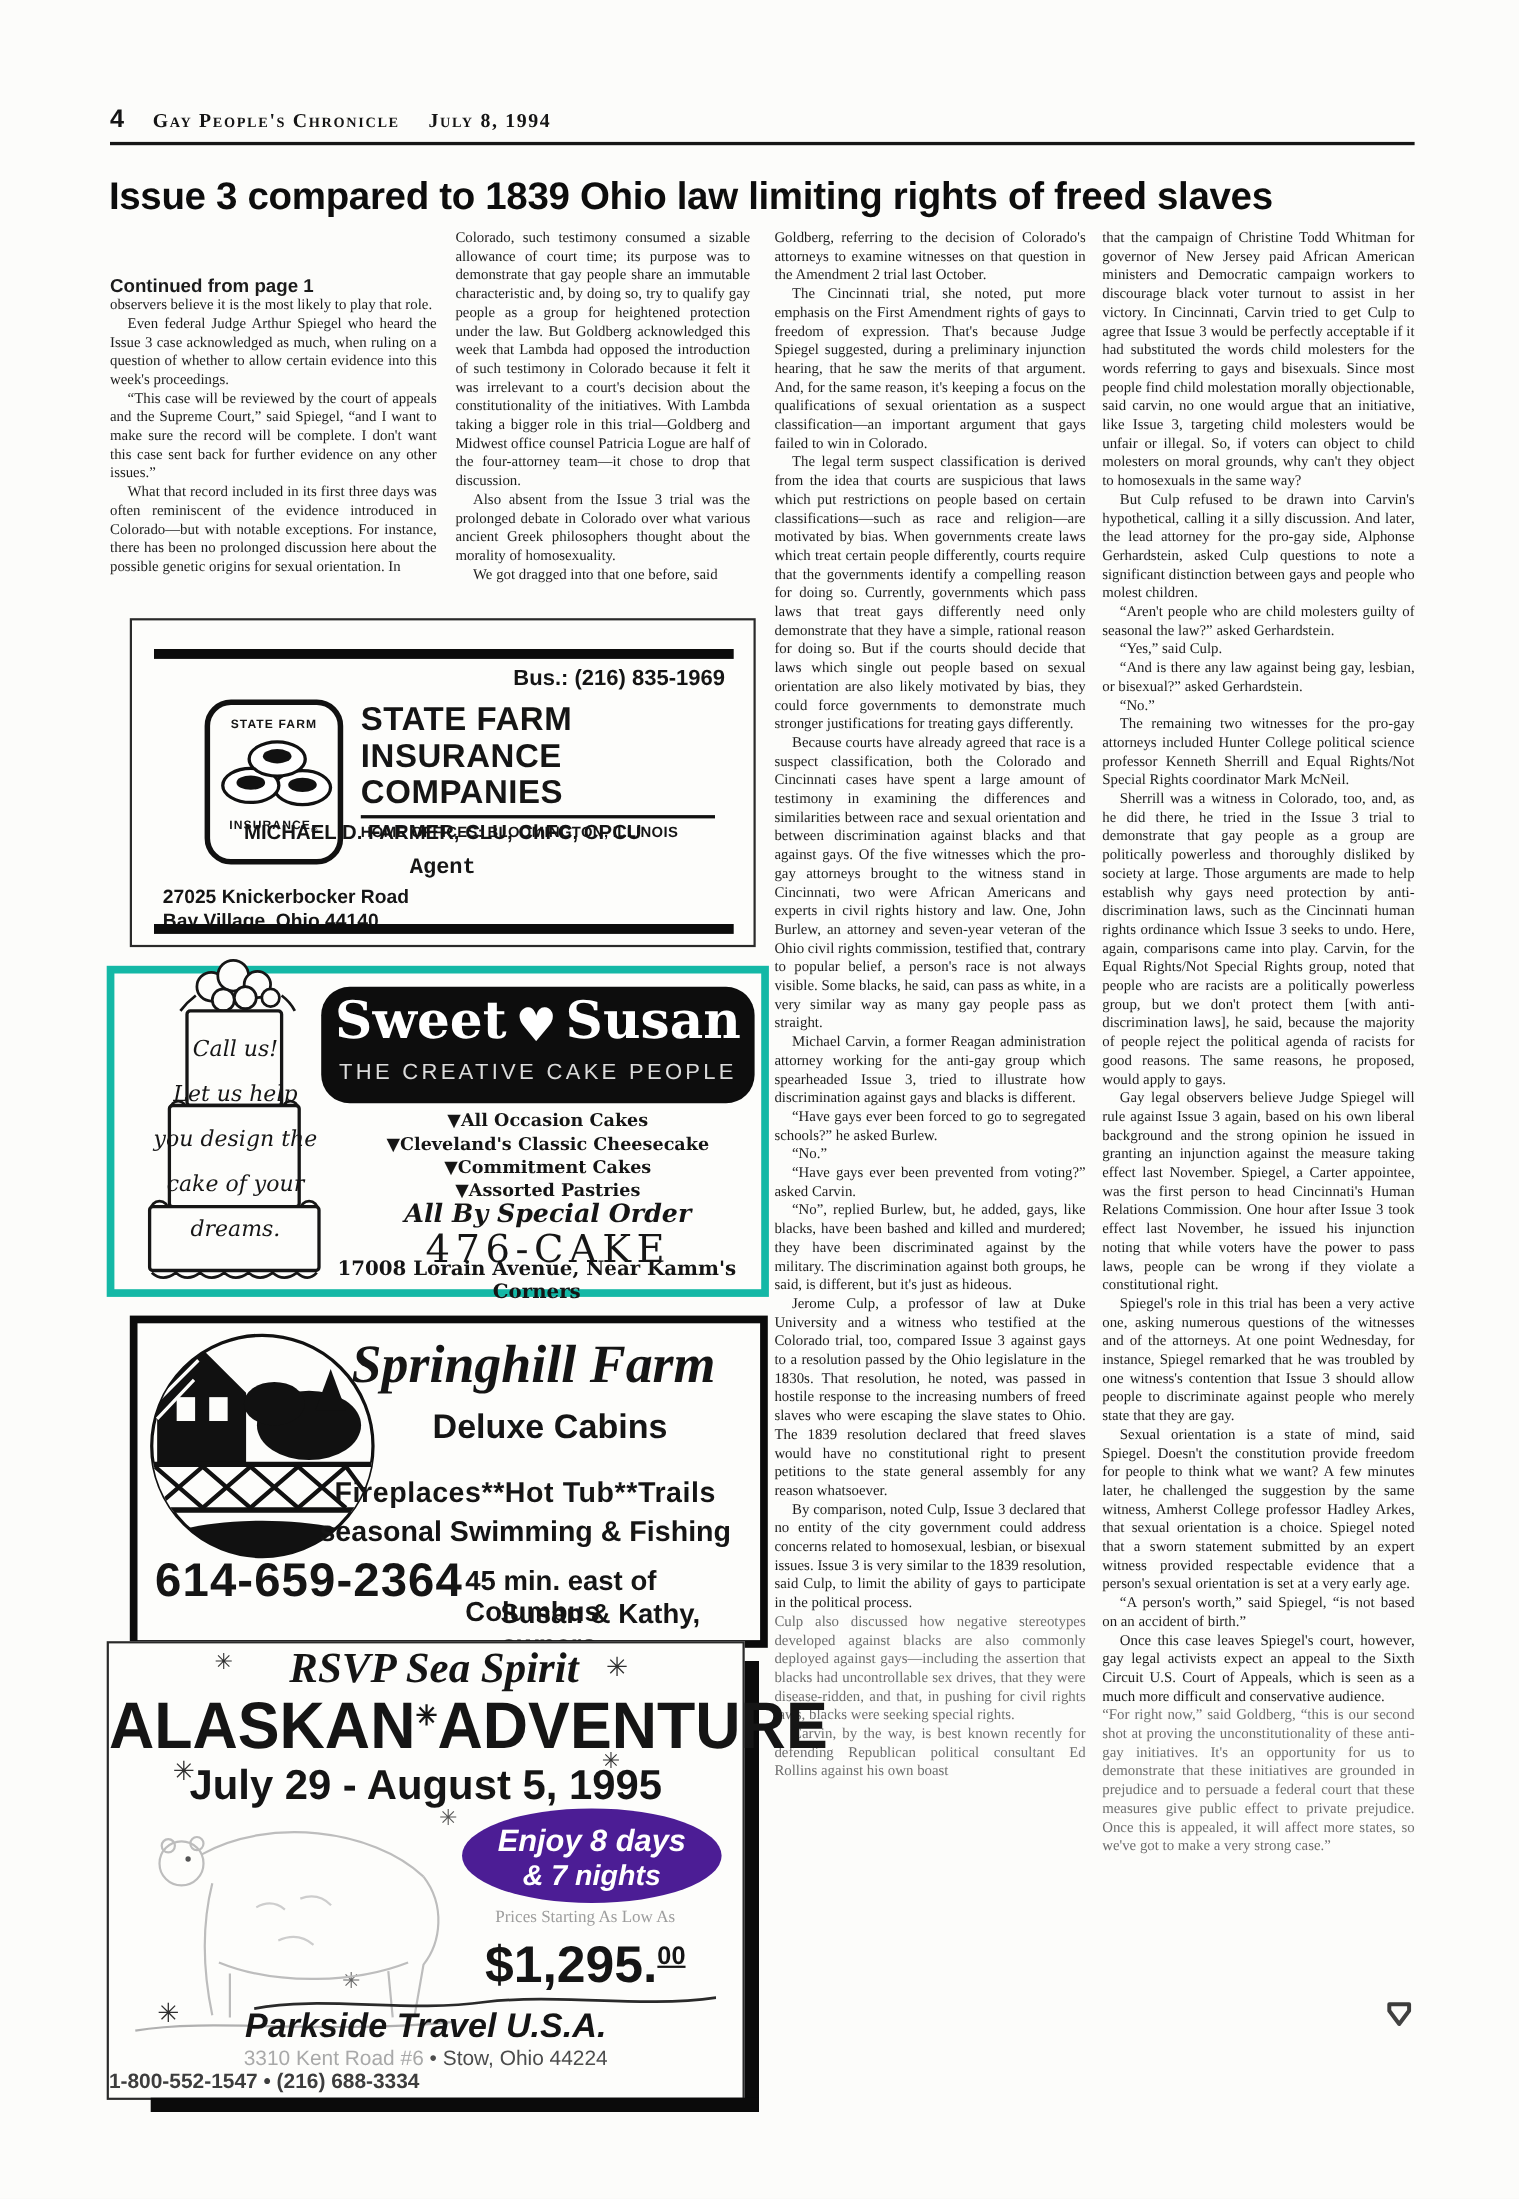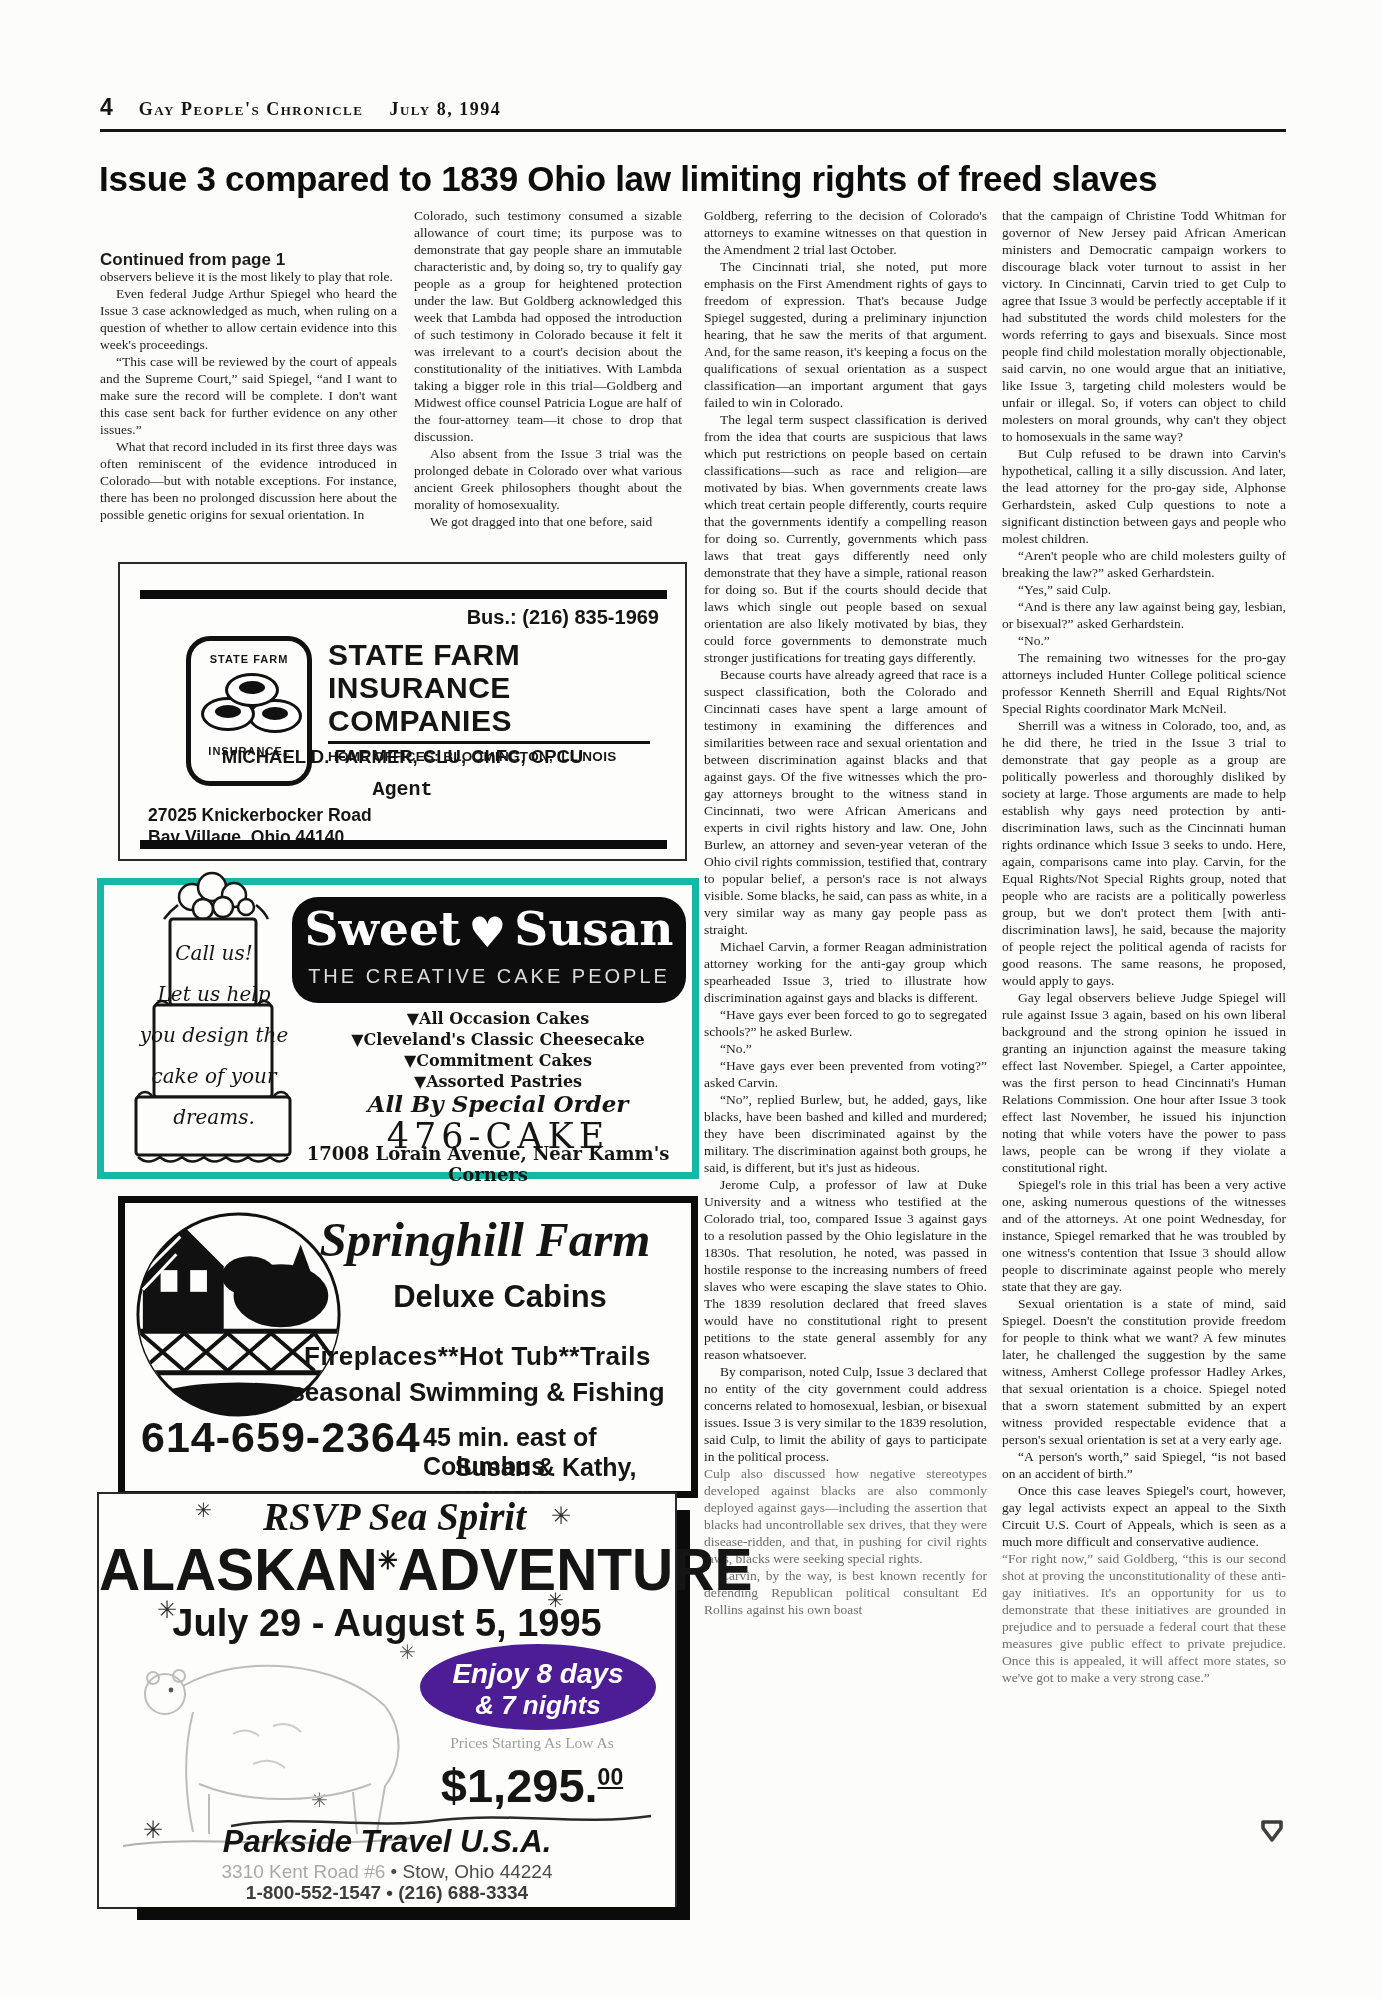--- a/index.html
+++ b/index.html
@@ -93,21 +93,21 @@
   .rv-pricezone{position:absolute;left:308px;top:240px;width:250px;text-align:center;}
   .rv-pnote{font-size:15.5px;color:#9d9d9d;font-family:"Liberation Serif",serif;}
   .rv-price{font-family:"Liberation Sans",sans-serif;font-weight:bold;font-size:47px;line-height:50px;}
   .rv-price .cents{font-size:23px;vertical-align:super;text-decoration:underline;}
   .rv-bear{position:absolute;left:14px;top:140px;}
   .rv-wave{position:absolute;left:132px;top:316px;}
   .rv-agency{position:absolute;left:0;right:0;top:330px;text-align:center;font-family:"Liberation Sans",sans-serif;
              font-weight:bold;font-style:italic;font-size:31px;}
   .rv-addr{position:absolute;left:0;right:0;top:367px;text-align:center;font-size:19px;font-family:"Liberation Sans",sans-serif;}
   .rv-addr .faint{color:#a9a9a9;} .rv-addr .dark{color:#4c4c4c;}
-  .rv-phones{position:absolute;left:0;right:0;top:388px;text-align:center;font-size:19px;color:#3d3d3d;
+  .rv-phones{position:absolute;left:0;right:0;top:388px;font-size:19px;color:#3d3d3d;
              font-family:"Liberation Sans",sans-serif;font-weight:bold;}
   .snow{position:absolute;color:#2e2e2e;font-size:20px;}
 </style>
 </head>
 <body>
 
 <div class="page">
 
   <div class="masthead">
     <span class="pagenum">4</span>
@@ -154,21 +154,21 @@
         <p>Culp also discussed how negative stereotypes developed against blacks are also commonly deployed against gays—including the assertion that blacks had uncontrollable sex drives, that they were disease-ridden, and that, in pushing for civil rights laws, blacks were seeking special rights.</p>
         <p>Carvin, by the way, is best known recently for defending Republican political consultant Ed Rollins against his own boast</p>
       </div>
     <div class="fadeveil"></div>
   </div>
 
   <div class="col" style="left:1002px;top:207px;width:284px;height:1758px;overflow:hidden;">
     <div class="bodytext">
         <p>that the campaign of Christine Todd Whitman for governor of New Jersey paid African American ministers and Democratic campaign workers to discourage black voter turnout to assist in her victory. In Cincinnati, Carvin tried to get Culp to agree that Issue 3 would be perfectly acceptable if it had substituted the words child molesters for the words referring to gays and bisexuals. Since most people find child molestation morally objectionable, said carvin, no one would argue that an initiative, like Issue 3, targeting child molesters would be unfair or illegal. So, if voters can object to child molesters on moral grounds, why can't they object to homosexuals in the same way?</p>
         <p>But Culp refused to be drawn into Carvin's hypothetical, calling it a silly discussion. And later, the lead attorney for the pro-gay side, Alphonse Gerhardstein, asked Culp questions to note a significant distinction between gays and people who molest children.</p>
-        <p>“Aren't people who are child molesters guilty of breaking the law?” asked Gerhardstein.</p>
+        <p>“Aren't people who are child molesters guilty of seasonal the law?” asked Gerhardstein.</p>
         <p>“Yes,” said Culp.</p>
         <p>“And is there any law against being gay, lesbian, or bisexual?” asked Gerhardstein.</p>
         <p>“No.”</p>
         <p>The remaining two witnesses for the pro-gay attorneys included Hunter College political science professor Kenneth Sherrill and Equal Rights/Not Special Rights coordinator Mark McNeil.</p>
         <p>Sherrill was a witness in Colorado, too, and, as he did there, he tried in the Issue 3 trial to demonstrate that gay people as a group are politically powerless and thoroughly disliked by society at large. Those arguments are made to help establish why gays need protection by anti-discrimination laws, such as the Cincinnati human rights ordinance which Issue 3 seeks to undo. Here, again, comparisons came into play. Carvin, for the Equal Rights/Not Special Rights group, noted that people who are racists are a politically powerless group, but we don't protect them [with anti-discrimination laws], he said, because the majority of people reject the political agenda of racists for good reasons. The same reasons, he proposed, would apply to gays.</p>
         <p>Gay legal observers believe Judge Spiegel will rule against Issue 3 again, based on his own liberal background and the strong opinion he issued in granting an injunction against the measure taking effect last November. Spiegel, a Carter appointee, was the first person to head Cincinnati's Human Relations Commission. One hour after Issue 3 took effect last November, he issued his injunction noting that while voters have the power to pass laws, people can be wrong if they violate a constitutional right.</p>
         <p>Spiegel's role in this trial has been a very active one, asking numerous questions of the witnesses and of the attorneys. At one point Wednesday, for instance, Spiegel remarked that he was troubled by one witness's contention that Issue 3 should allow people to discriminate against people who merely state that they are gay.</p>
         <p>Sexual orientation is a state of mind, said Spiegel. Doesn't the constitution provide freedom for people to think what we want? A few minutes later, he challenged the suggestion by the same witness, Amherst College professor Hadley Arkes, that sexual orientation is a choice. Spiegel noted that a sworn statement submitted by an expert witness provided respectable evidence that a person's sexual orientation is set at a very early age.</p>
         <p>“A person's worth,” said Spiegel, “is not based on an accident of birth.”</p>
         <p>Once this case leaves Spiegel's court, however, gay legal activists expect an appeal to the Sixth Circuit U.S. Court of Appeals, which is seen as a much more difficult and conservative audience.</p>

